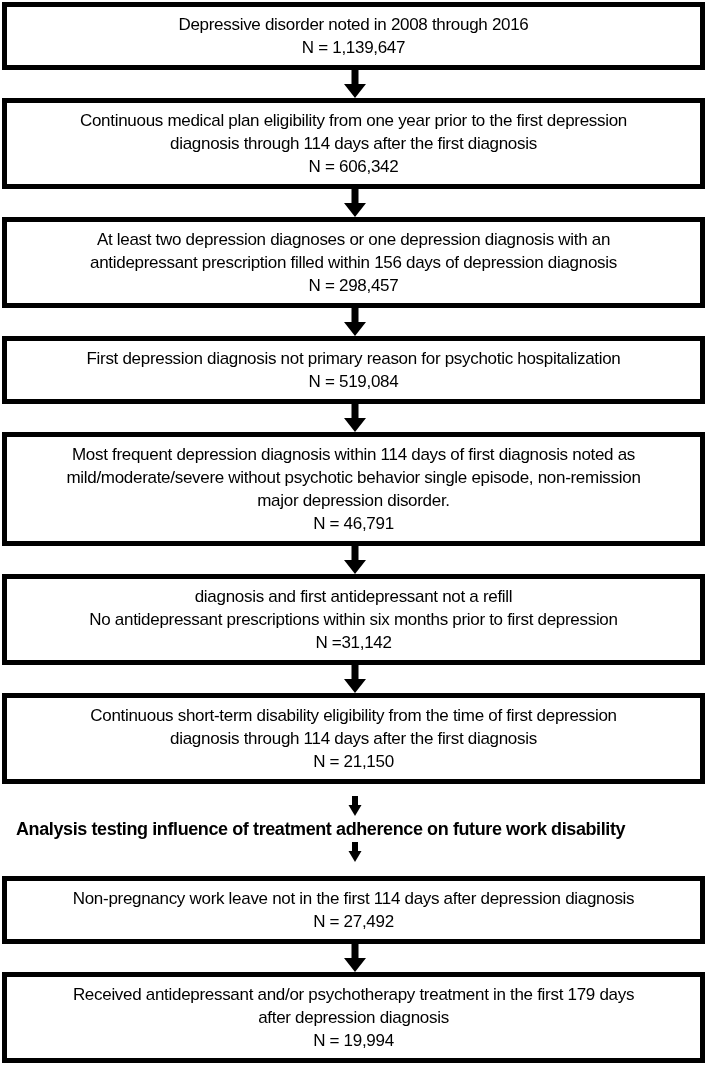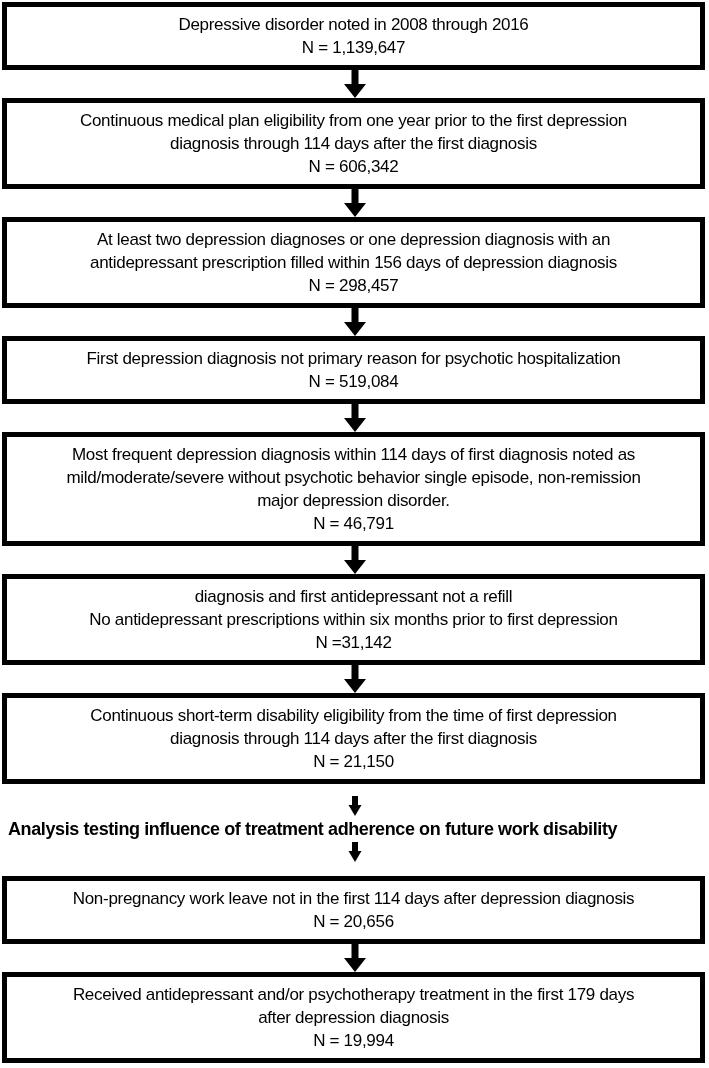--- a/index.html
+++ b/index.html
@@ -47,21 +47,21 @@
   .label-section {
     margin: 12px 0 14px 0;
   }
   .analysis-label {
     font-size: 18px;
     font-weight: bold;
     letter-spacing: -0.4px;
     line-height: 24px;
     text-align: left;
     padding-left: 0;
-    margin: 1px 8px;
+    margin: 1px 16px;
     white-space: nowrap;
   }
 </style>
 </head>
 <body>
 
 <div class="page">
 
   <div class="box">
     <div class="line">Depressive disorder noted in 2008 through 2016</div>
@@ -157,21 +157,21 @@
     <div class="arrow-wrap">
       <svg class="arrow-sm" width="16" height="20" viewBox="0 0 16 20">
           <rect x="5" y="0" width="6" height="10"></rect>
           <polygon points="1.5,9 14.5,9 8,20"></polygon>
         </svg>
     </div>
   </div>
 
   <div class="box">
     <div class="line">Non-pregnancy work leave not in the first 114 days after depression diagnosis</div>
-    <div class="line">N = 20,656</div>
+    <div class="line">N = 27,492</div>
   </div>
 
   <div class="arrow-wrap">
     <svg class="arrow-lg" width="24" height="28" viewBox="0 0 24 28">
         <rect x="8.5" y="0" width="7" height="16"></rect>
         <polygon points="1,14 23,14 12,28"></polygon>
       </svg>
   </div>
 
   <div class="box">

